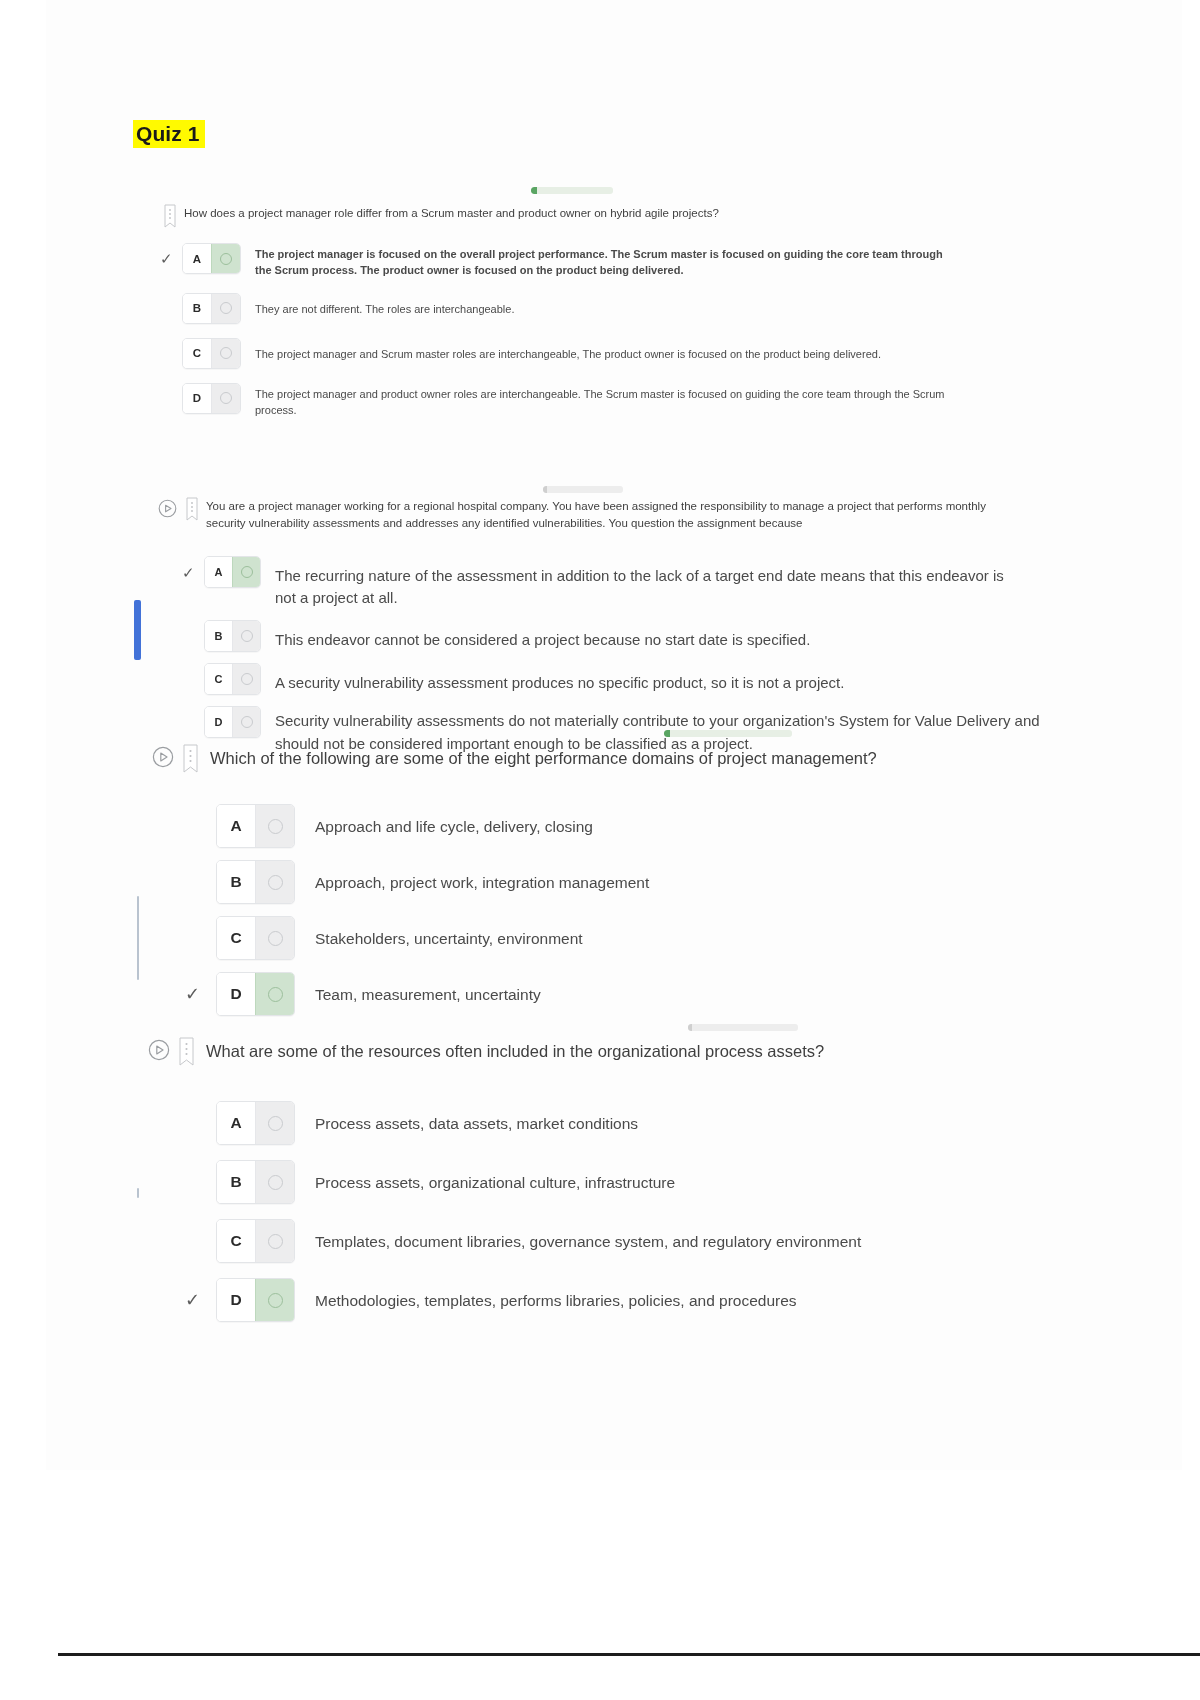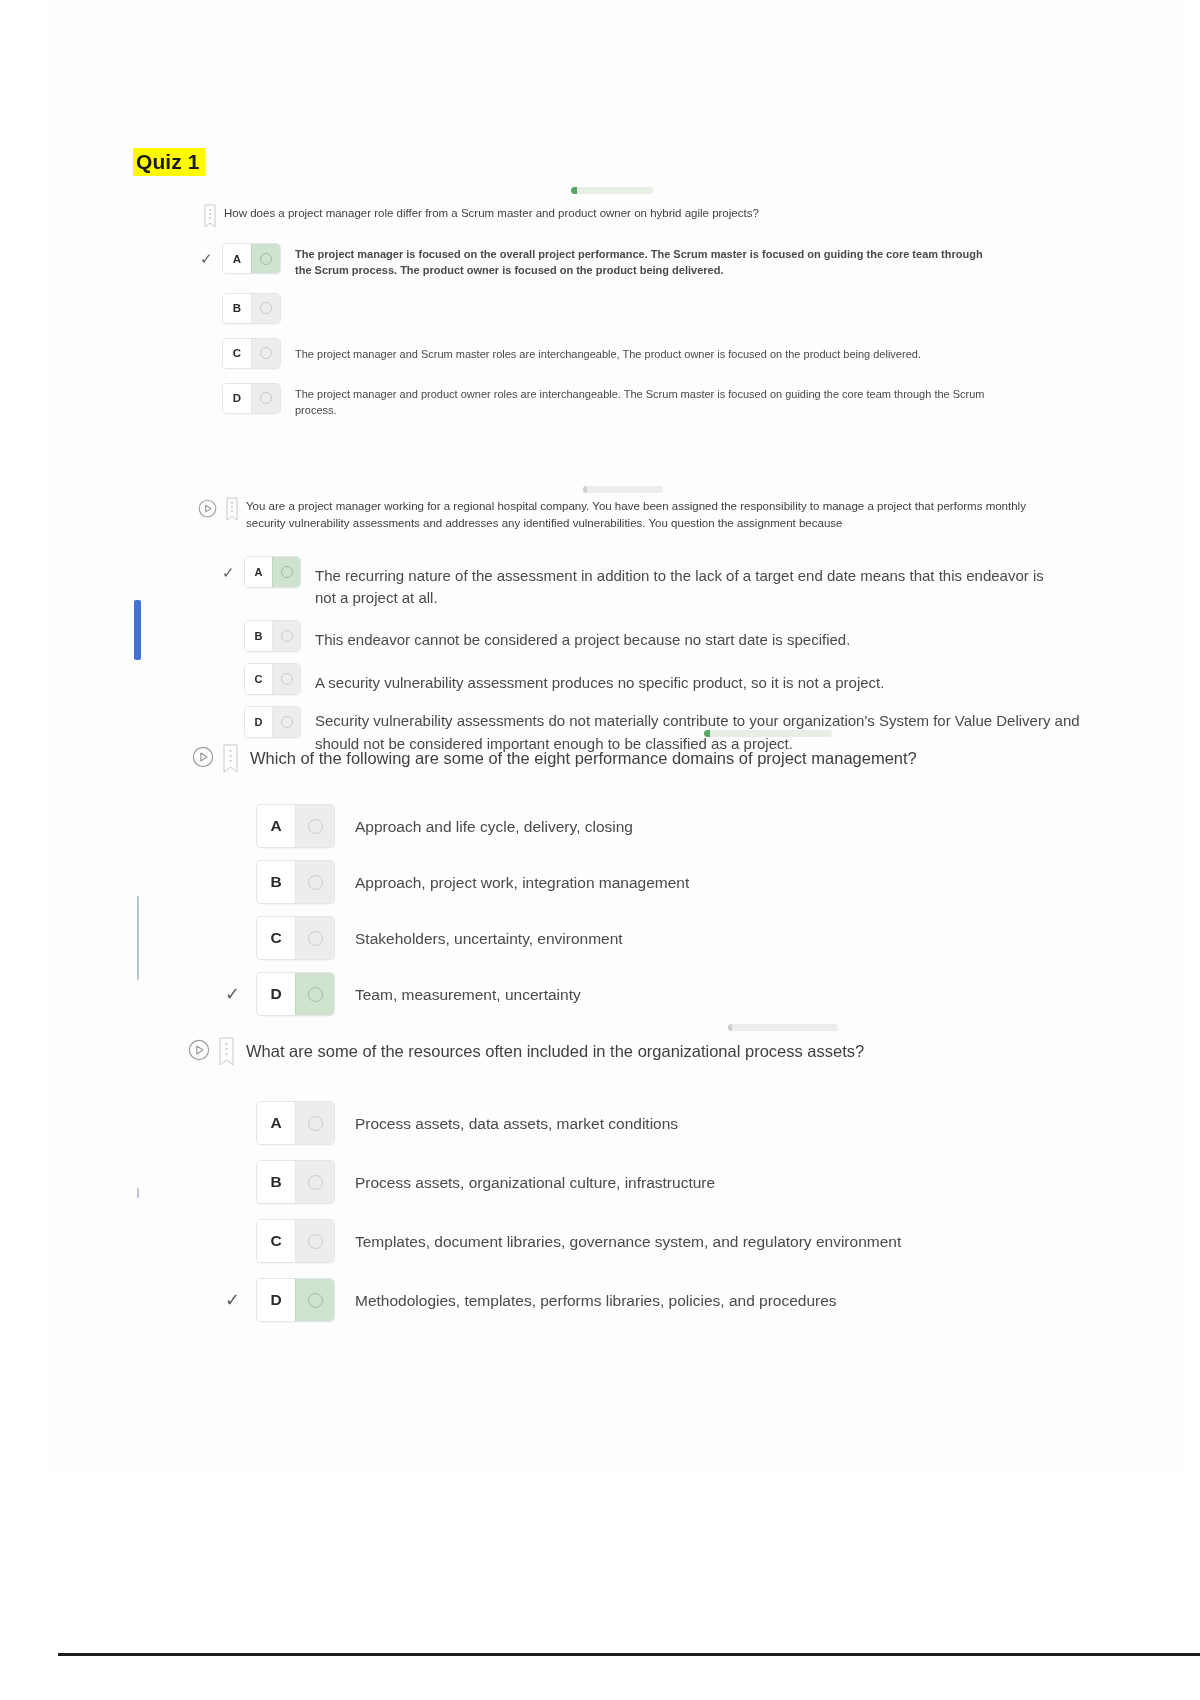--- a/index.html
+++ b/index.html
@@ -28,34 +28,33 @@
     top: 0;
     width: 1136px;
     height: 1470px;
     background: #fdfdfd;
   }
 
   
   .quiz-title {
     position: absolute;
     left: 133px;
-    top: 148px;
+    top: 120px;
     font-size: 21px;
     font-weight: 700;
     color: #1a1a1a;
     background: #fffa00;
     padding: 2px 5px 3px 3px;
     line-height: 1.1;
     letter-spacing: 0.1px;
   }
 
   
   .question-block {
     position: absolute;
-    margin-left: 40px;
   }
 
   .q-head {
     display: flex;
     align-items: flex-start;
     position: relative;
   }
 
   
   .play-icon {
@@ -239,20 +238,21 @@
         <span class="opt-text" style="margin-left:14px; width:700px; padding-top:3px;font-weight:bold;">The project manager is focused on the overall project performance. The Scrum master is focused on guiding the core team through the Scrum process. The product owner is focused on the product being delivered.</span>
       </div>
 
       <div class="option-row" style="margin-bottom:14px;">
         <span class="opt-pill">
           <span class="opt-letter">B</span>
           <span class="opt-radio">
             <span class="radio-dot"></span>
           </span>
         </span>
+        <span class="opt-text" style="margin-left:14px; width:700px; padding-top:8px;">They are not different. The roles are interchangeable.</span>
       </div>
 
       <div class="option-row" style="margin-bottom:14px;">
         <span class="opt-pill">
           <span class="opt-letter">C</span>
           <span class="opt-radio">
             <span class="radio-dot"></span>
           </span>
         </span>
         <span class="opt-text" style="margin-left:14px; width:790px; padding-top:8px;">The project manager and Scrum master roles are interchangeable, The product owner is focused on the product being delivered.</span>

